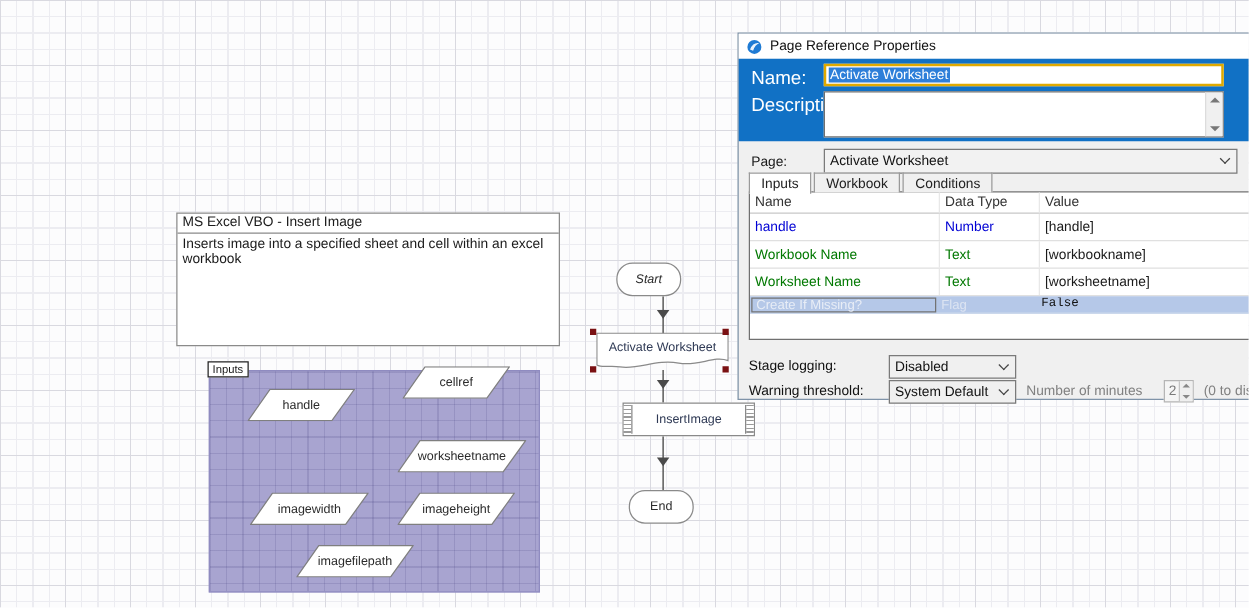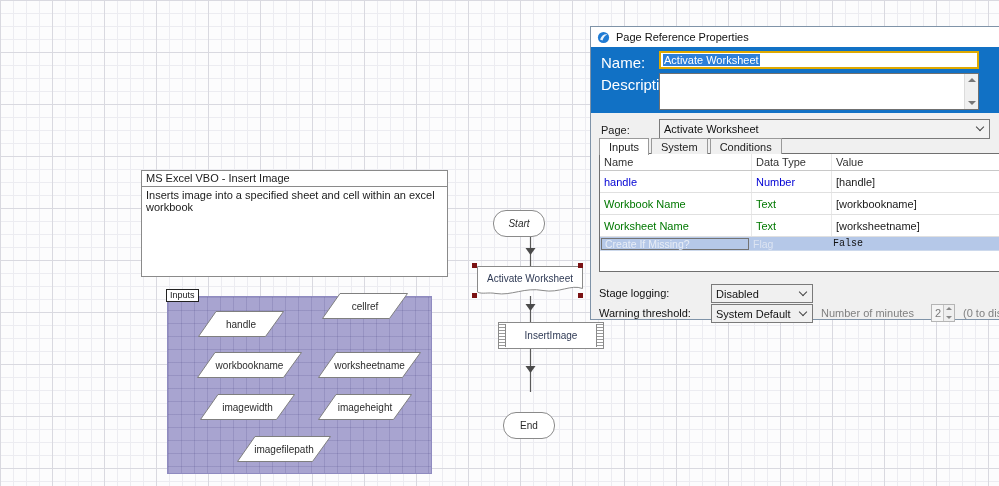--- a/index.html
+++ b/index.html
@@ -145,26 +145,20 @@
         <polygon points="18,0.5 85.5,0.5 67.5,25.5 0.5,25.5" fill="#ffffff" stroke="#7f7f7f"></polygon>
       </svg>
     <span>handle</span>
   </div>
   <div class="pgram" style="left:322px;top:293px;width:86px;height:26px;">
     <svg width="86" height="26">
         <polygon points="18,0.5 85.5,0.5 67.5,25.5 0.5,25.5" fill="#ffffff" stroke="#7f7f7f"></polygon>
       </svg>
     <span>cellref</span>
   </div>
-  <div class="pgram" style="left:197px;top:352px;width:105px;height:26px;">
-    <svg width="105" height="26">
-        <polygon points="18,0.5 104.5,0.5 86.5,25.5 0.5,25.5" fill="#ffffff" stroke="#7f7f7f"></polygon>
-      </svg>
-    <span>workbookname</span>
-  </div>
   <div class="pgram" style="left:318px;top:352px;width:103px;height:26px;">
     <svg width="103" height="26">
         <polygon points="18,0.5 102.5,0.5 84.5,25.5 0.5,25.5" fill="#ffffff" stroke="#7f7f7f"></polygon>
       </svg>
     <span>worksheetname</span>
   </div>
   <div class="pgram" style="left:200px;top:394px;width:95px;height:26px;">
     <svg width="95" height="26">
         <polygon points="18,0.5 94.5,0.5 76.5,25.5 0.5,25.5" fill="#ffffff" stroke="#7f7f7f"></polygon>
       </svg>
@@ -218,21 +212,21 @@
     <span>InsertImage</span>
   </div>
 
   <div class="abs link" style="left:525px;top:349px;">
     <svg width="11" height="43">
       <line x1="5.5" y1="0" x2="5.5" y2="43" stroke="#5a5a5a" stroke-width="1.2"></line>
       <polygon points="0.5,17 10.5,17 5.5,24" fill="#4a4a4a"></polygon>
     </svg>
   </div>
 
-  <div class="abs stadium" style="left:503px;top:412px;">
+  <div class="abs stadium" style="left:503px;top:392px;">
     <span>End</span>
   </div>
 
   <div class="abs dialog">
 
     <div class="titlebar">
       <svg class="title-icon" viewBox="0 0 13 13">
         <circle cx="6.5" cy="6.5" r="5.6" fill="#1f7bd4"></circle>
         <path d="M3 8.5 Q5.5 2.5 10.5 3.5 Q7 4.5 5.5 9.5 Z" fill="#ffffff" opacity="0.9"></path>
       </svg>
@@ -255,21 +249,21 @@
     </div>
 
     <span class="page-row-label">Page:</span>
     <div class="combo page-combo">
       <span>Activate Worksheet</span>
       <span class="chev"></span>
     </div>
 
     <div class="tabs">
       <div class="tab active">Inputs</div>
-      <div class="tab">System</div>
+      <div class="tab">Workbook</div>
       <div class="tab">Conditions</div>
     </div>
 
     <div class="ptable">
       <div class="trow thead">
         <div class="tcell c1 cellsep">Name</div>
         <div class="tcell c2 cellsep">Data Type</div>
         <div class="tcell c3">Value</div>
       </div>
       <div class="trow tdata">

